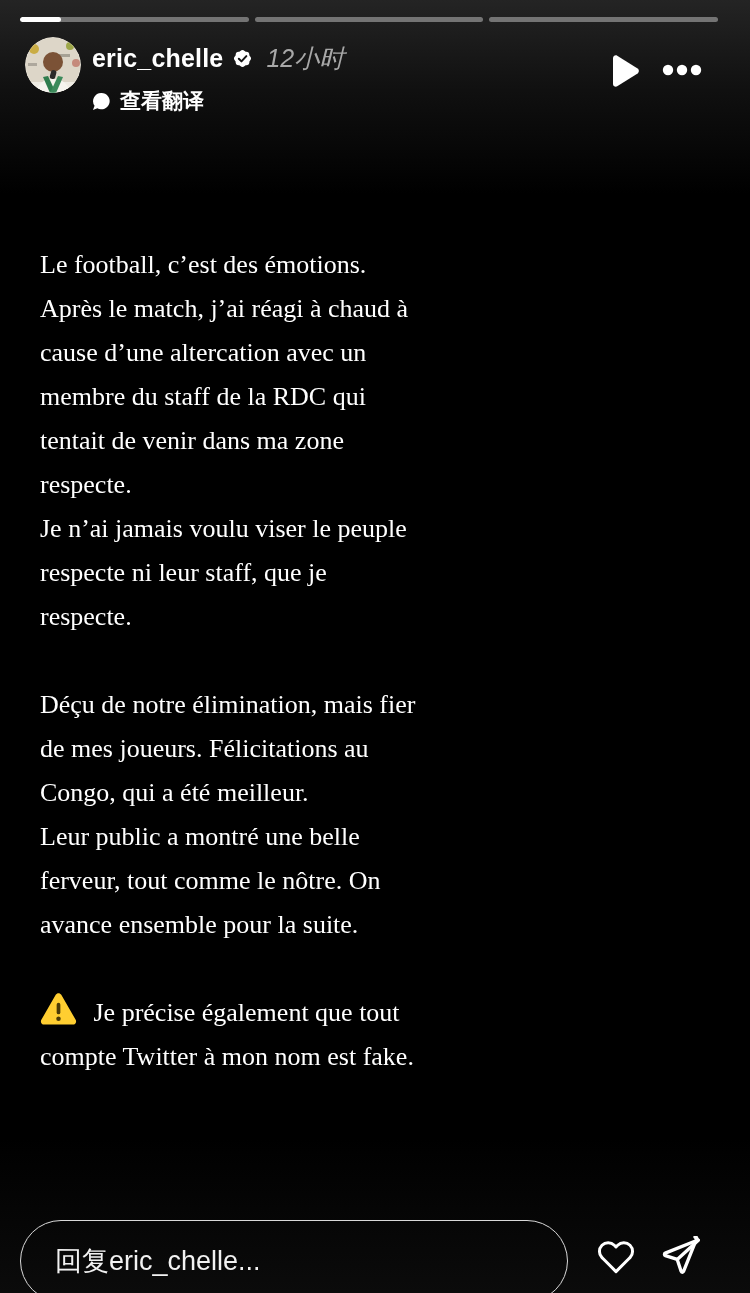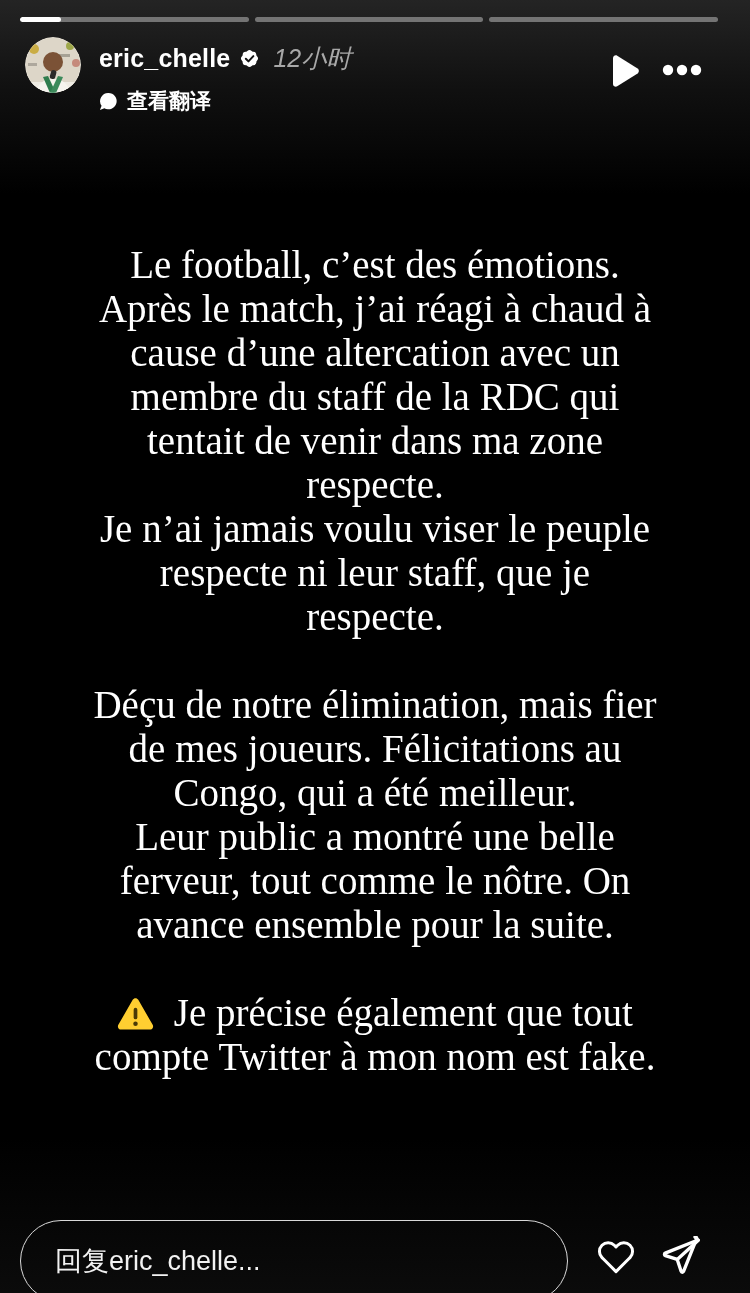--- a/index.html
+++ b/index.html
@@ -14,37 +14,37 @@
   .progress-row{
     position:absolute; left:20px; top:17px; width:698px; height:5px;
     display:flex; gap:6px;
   }
   .seg{ flex:1; height:5px; border-radius:3px; background:rgba(255,255,255,0.38); overflow:hidden; }
   .seg-fill{ height:100%; border-radius:3px; background:#fff; }
 
   
   .avatar{ position:absolute; left:25px; top:37px; width:56px; height:56px; border-radius:50%; overflow:hidden; }
   .avatar svg{ display:block; }
-  .header-text{ position:absolute; left:99px; top:42px; }
+  .header-text{ position:absolute; left:92px; top:42px; }
   .name-row{ display:flex; align-items:center; gap:9px; height:32px; }
   .username{ color:#fff; font-size:25px; font-weight:600; letter-spacing:.2px; }
   .badge{ display:flex; align-items:center; }
   .timestamp{ color:#a8a8a8; font-size:25px; font-weight:400; margin-left:4px;font-style:italic; }
   .translate-row{ display:flex; align-items:center; gap:9px; margin-top:13px; cursor:pointer; }
   .translate-label{ color:#fff; font-size:21px; font-weight:700; }
 
   .play-btn{ position:absolute; left:610px; top:54px; width:30px; height:34px; cursor:pointer; }
   .more-btn{ position:absolute; left:662px; top:64px; width:40px; height:12px; cursor:pointer; }
 
   
   .story-text{
-    position:absolute; left:0; top:243px; width:750px; padding:0 32px;
-    text-align:center; color:#fff;
+    position:absolute; left:0; top:243px; width:750px; padding:0 40px;
+    color:#fff;
     font-family:"Liberation Serif","DejaVu Serif",serif;
-    font-size:39px; line-height:44px; font-weight:400;
+    font-size:26px; line-height:44px; font-weight:400;
   }
   .paragraph{ margin-bottom:44px; }
   .paragraph:last-child{ margin-bottom:0; }
   .warn-icon-svg{ vertical-align:-5px; margin-right:10px; }
 
   
   .reply-pill{
     position:absolute; left:20px; top:1220px; width:548px; height:82px;
     border:1.5px solid #d9d9d9; border-radius:41px; background:transparent;
   }

